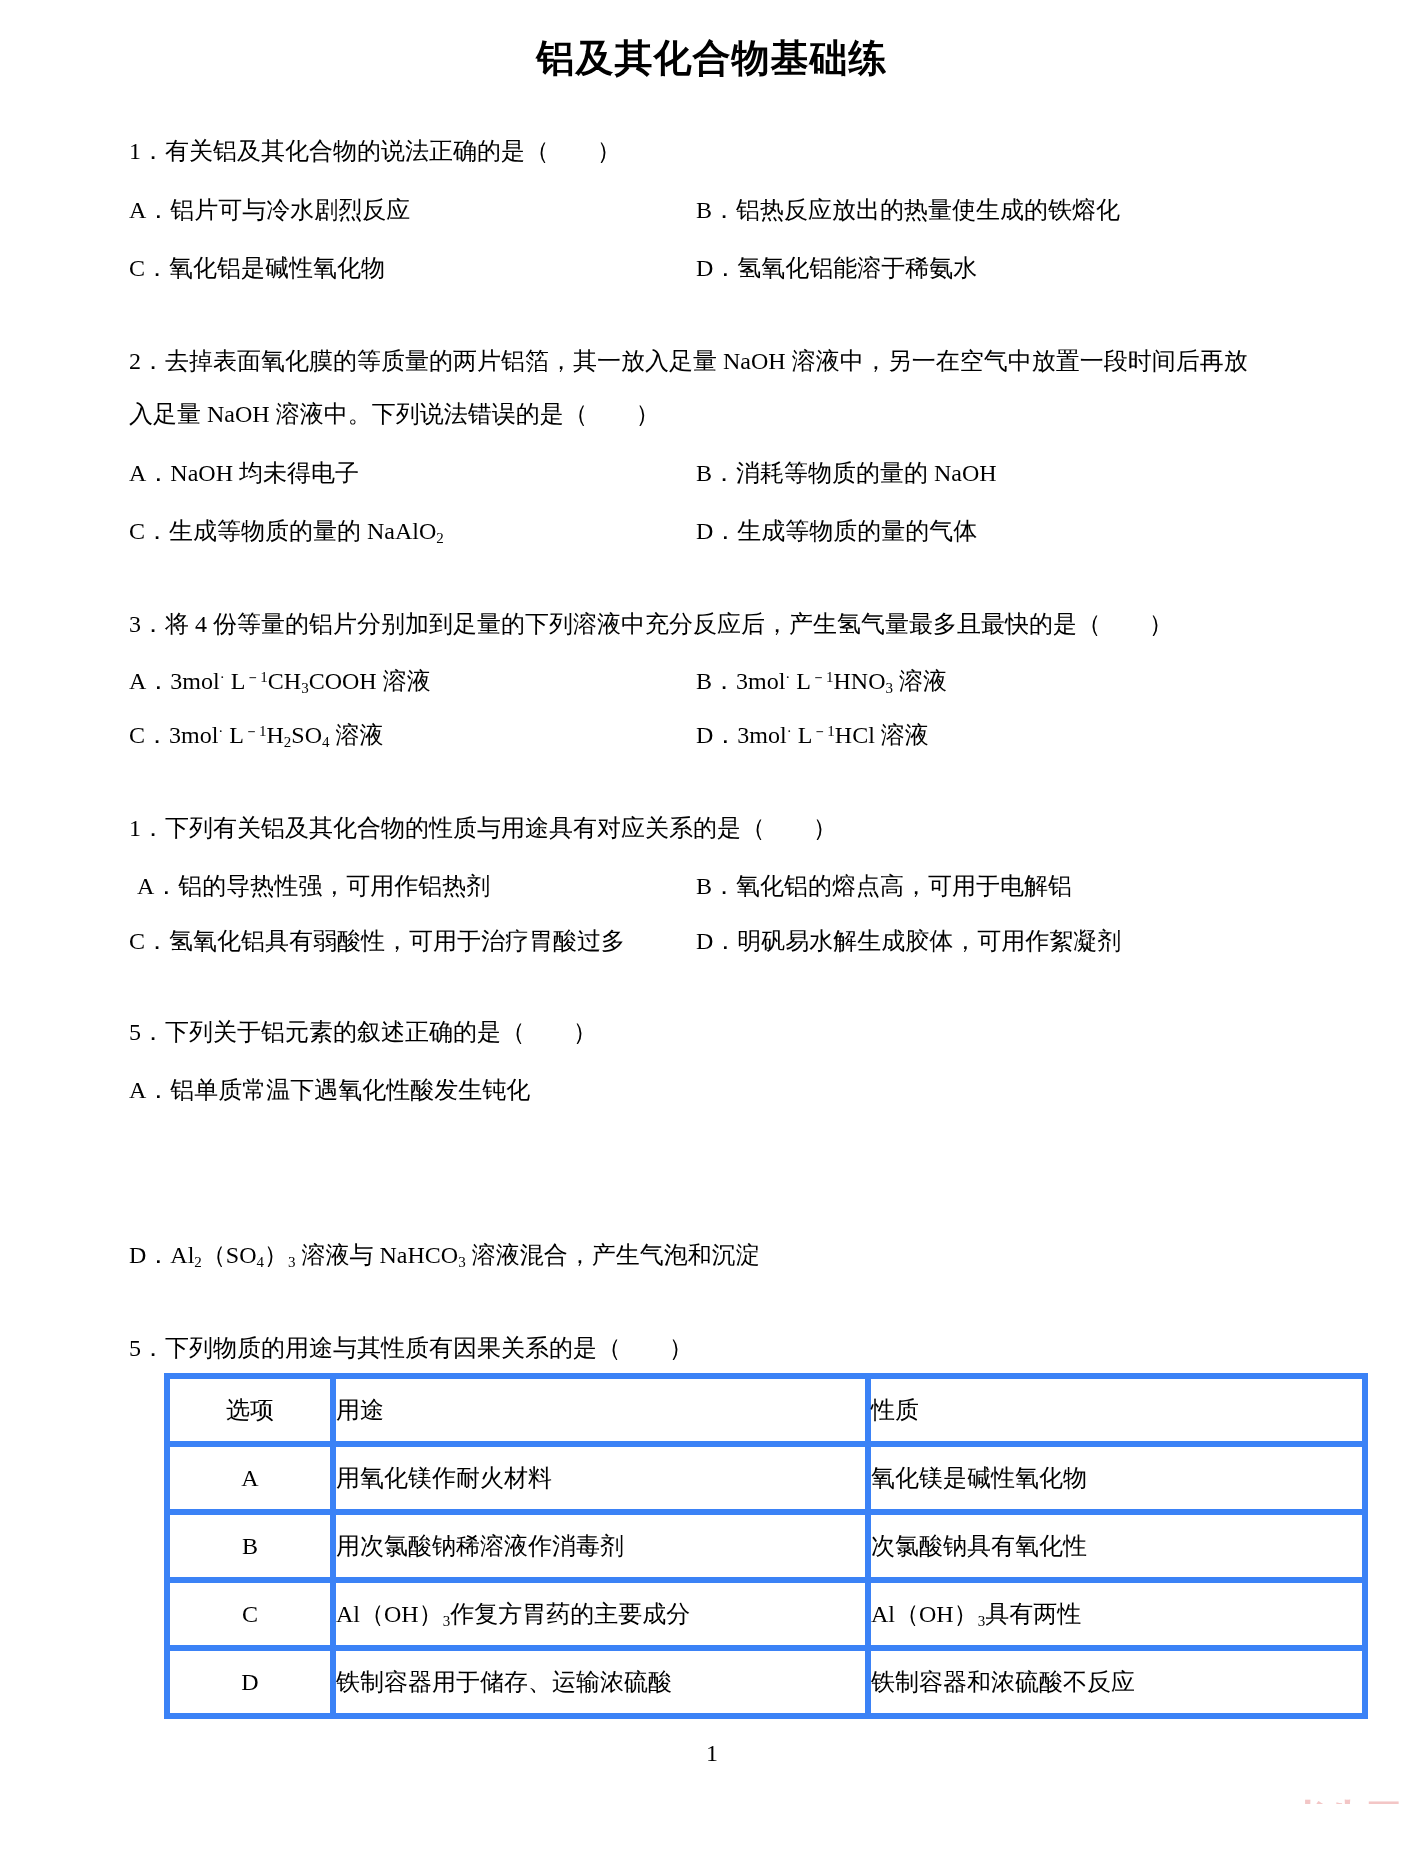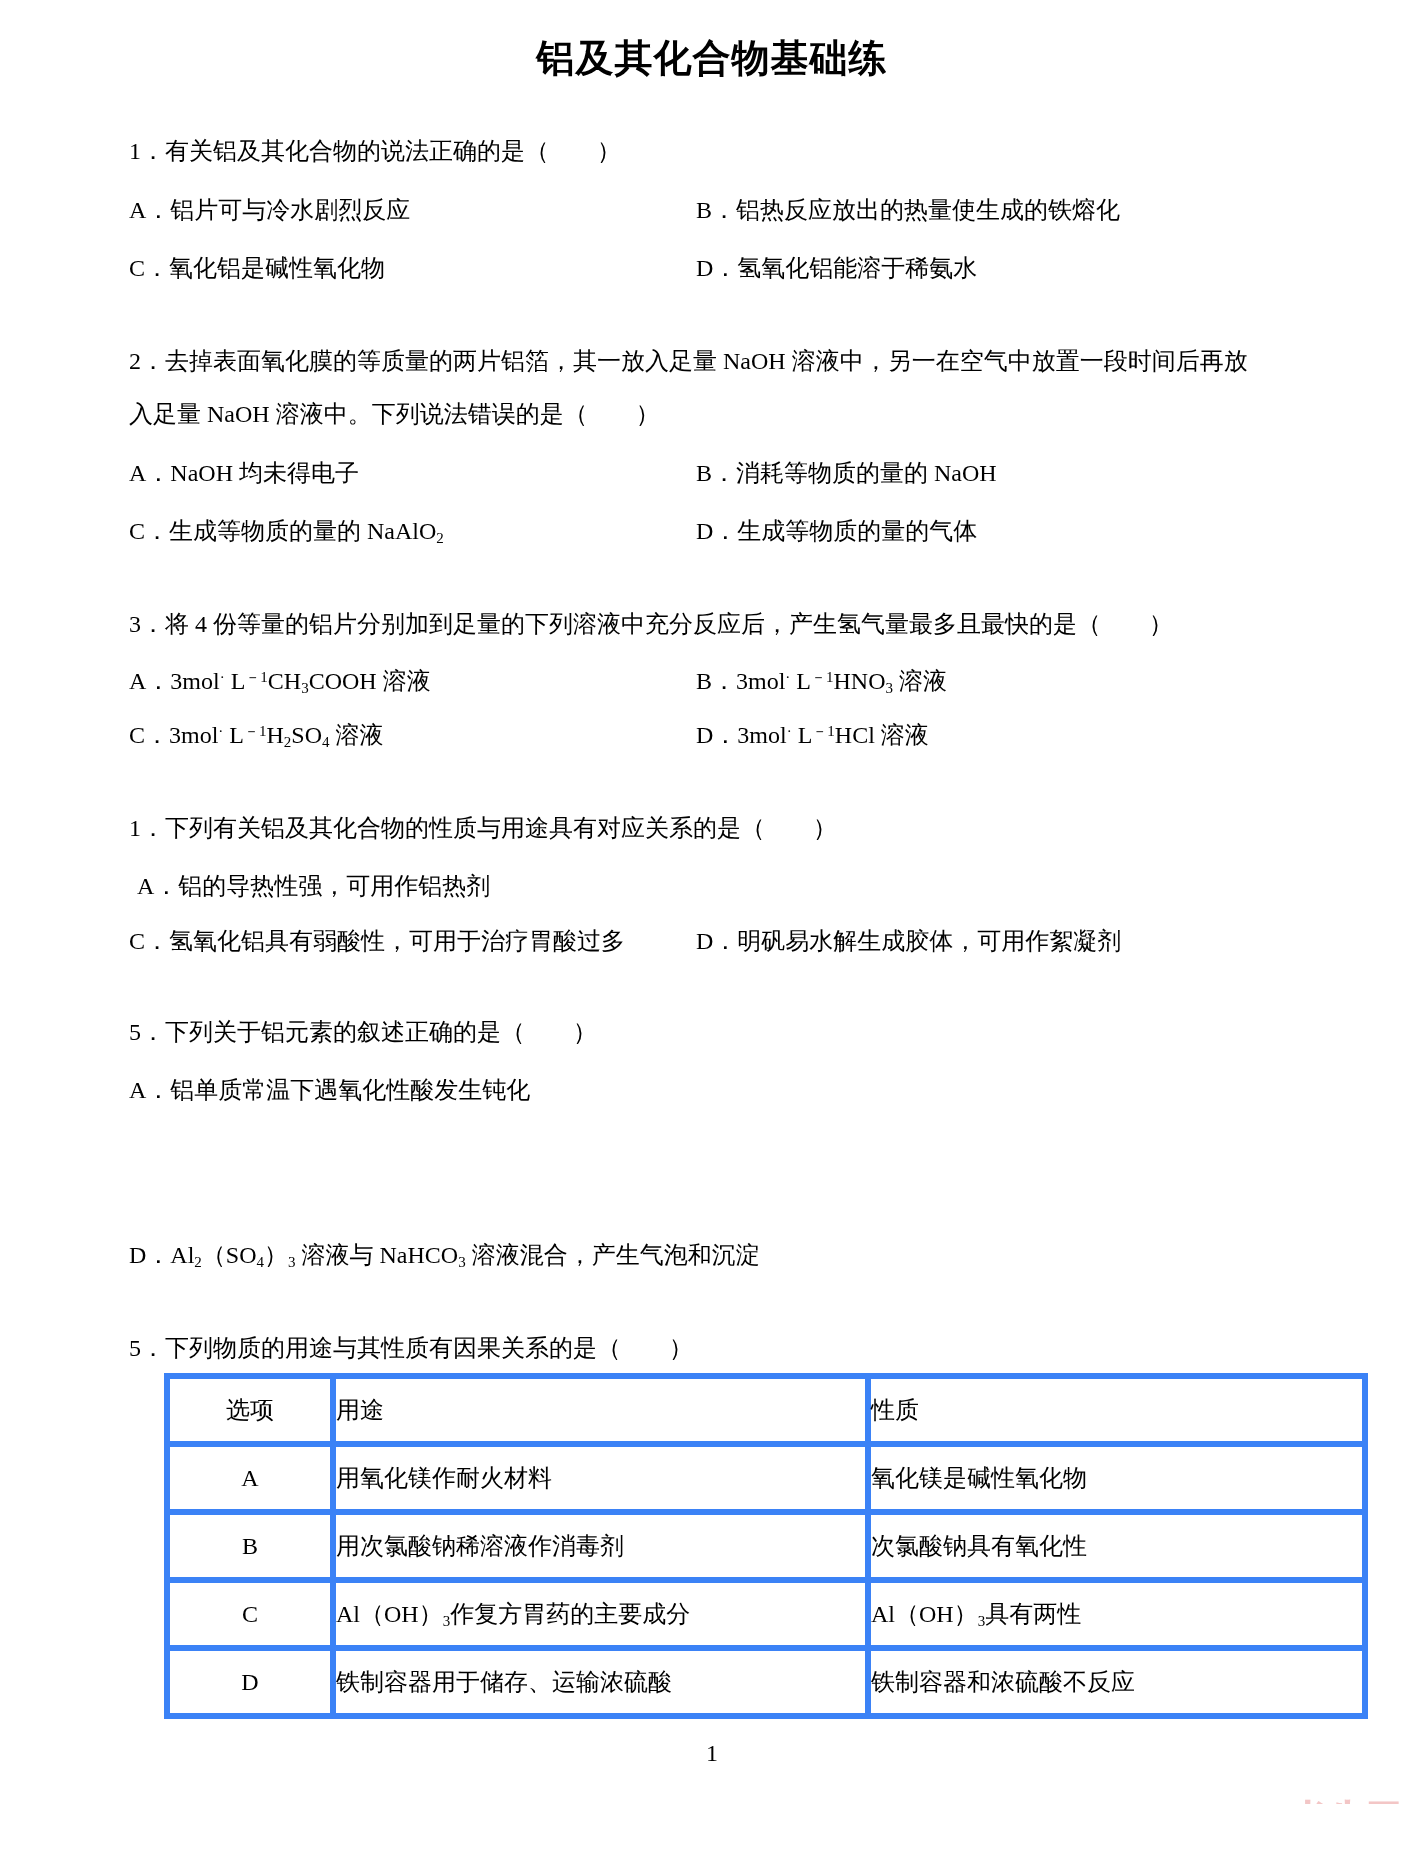--- a/index.html
+++ b/index.html
@@ -87,20 +87,21 @@
   <div class="line" style="left:696px;top:516px;">D．生成等物质的量的气体</div>
 
   <div class="line" style="left:129px;top:609px;">3．将 4 份等量的铝片分别加到足量的下列溶液中充分反应后，产生氢气量最多且最快的是（　　）</div>
   <div class="line" style="left:129px;top:666px;">A．3mol<sup>·</sup> L<sup>－1</sup>CH<sub>3</sub>COOH 溶液</div>
   <div class="line" style="left:696px;top:666px;">B．3mol<sup>·</sup> L<sup>－1</sup>HNO<sub>3</sub> 溶液</div>
   <div class="line" style="left:129px;top:720px;">C．3mol<sup>·</sup> L<sup>－1</sup>H<sub>2</sub>SO<sub>4</sub> 溶液</div>
   <div class="line" style="left:696px;top:720px;">D．3mol<sup>·</sup> L<sup>－1</sup>HCl 溶液</div>
 
   <div class="line" style="left:129px;top:813px;">1．下列有关铝及其化合物的性质与用途具有对应关系的是（　　）</div>
   <div class="line" style="left:129px;top:871px;margin-left:8px;">A．铝的导热性强，可用作铝热剂</div>
+  <div class="line" style="left:696px;top:871px;">B．氧化铝的熔点高，可用于电解铝</div>
   <div class="line" style="left:129px;top:926px;">C．氢氧化铝具有弱酸性，可用于治疗胃酸过多</div>
   <div class="line" style="left:696px;top:926px;">D．明矾易水解生成胶体，可用作絮凝剂</div>
 
   <div class="line" style="left:129px;top:1017px;">5．下列关于铝元素的叙述正确的是（　　）</div>
   <div class="line" style="left:129px;top:1075px;">A．铝单质常温下遇氧化性酸发生钝化</div>
   <div class="line" style="left:129px;top:1240px;">D．Al<sub>2</sub>（SO<sub>4</sub>）<sub>3</sub> 溶液与 NaHCO<sub>3</sub> 溶液混合，产生气泡和沉淀</div>
 
   <div class="line" style="left:129px;top:1333px;">5．下列物质的用途与其性质有因果关系的是（　　）</div>
 
   <table class="q6">

